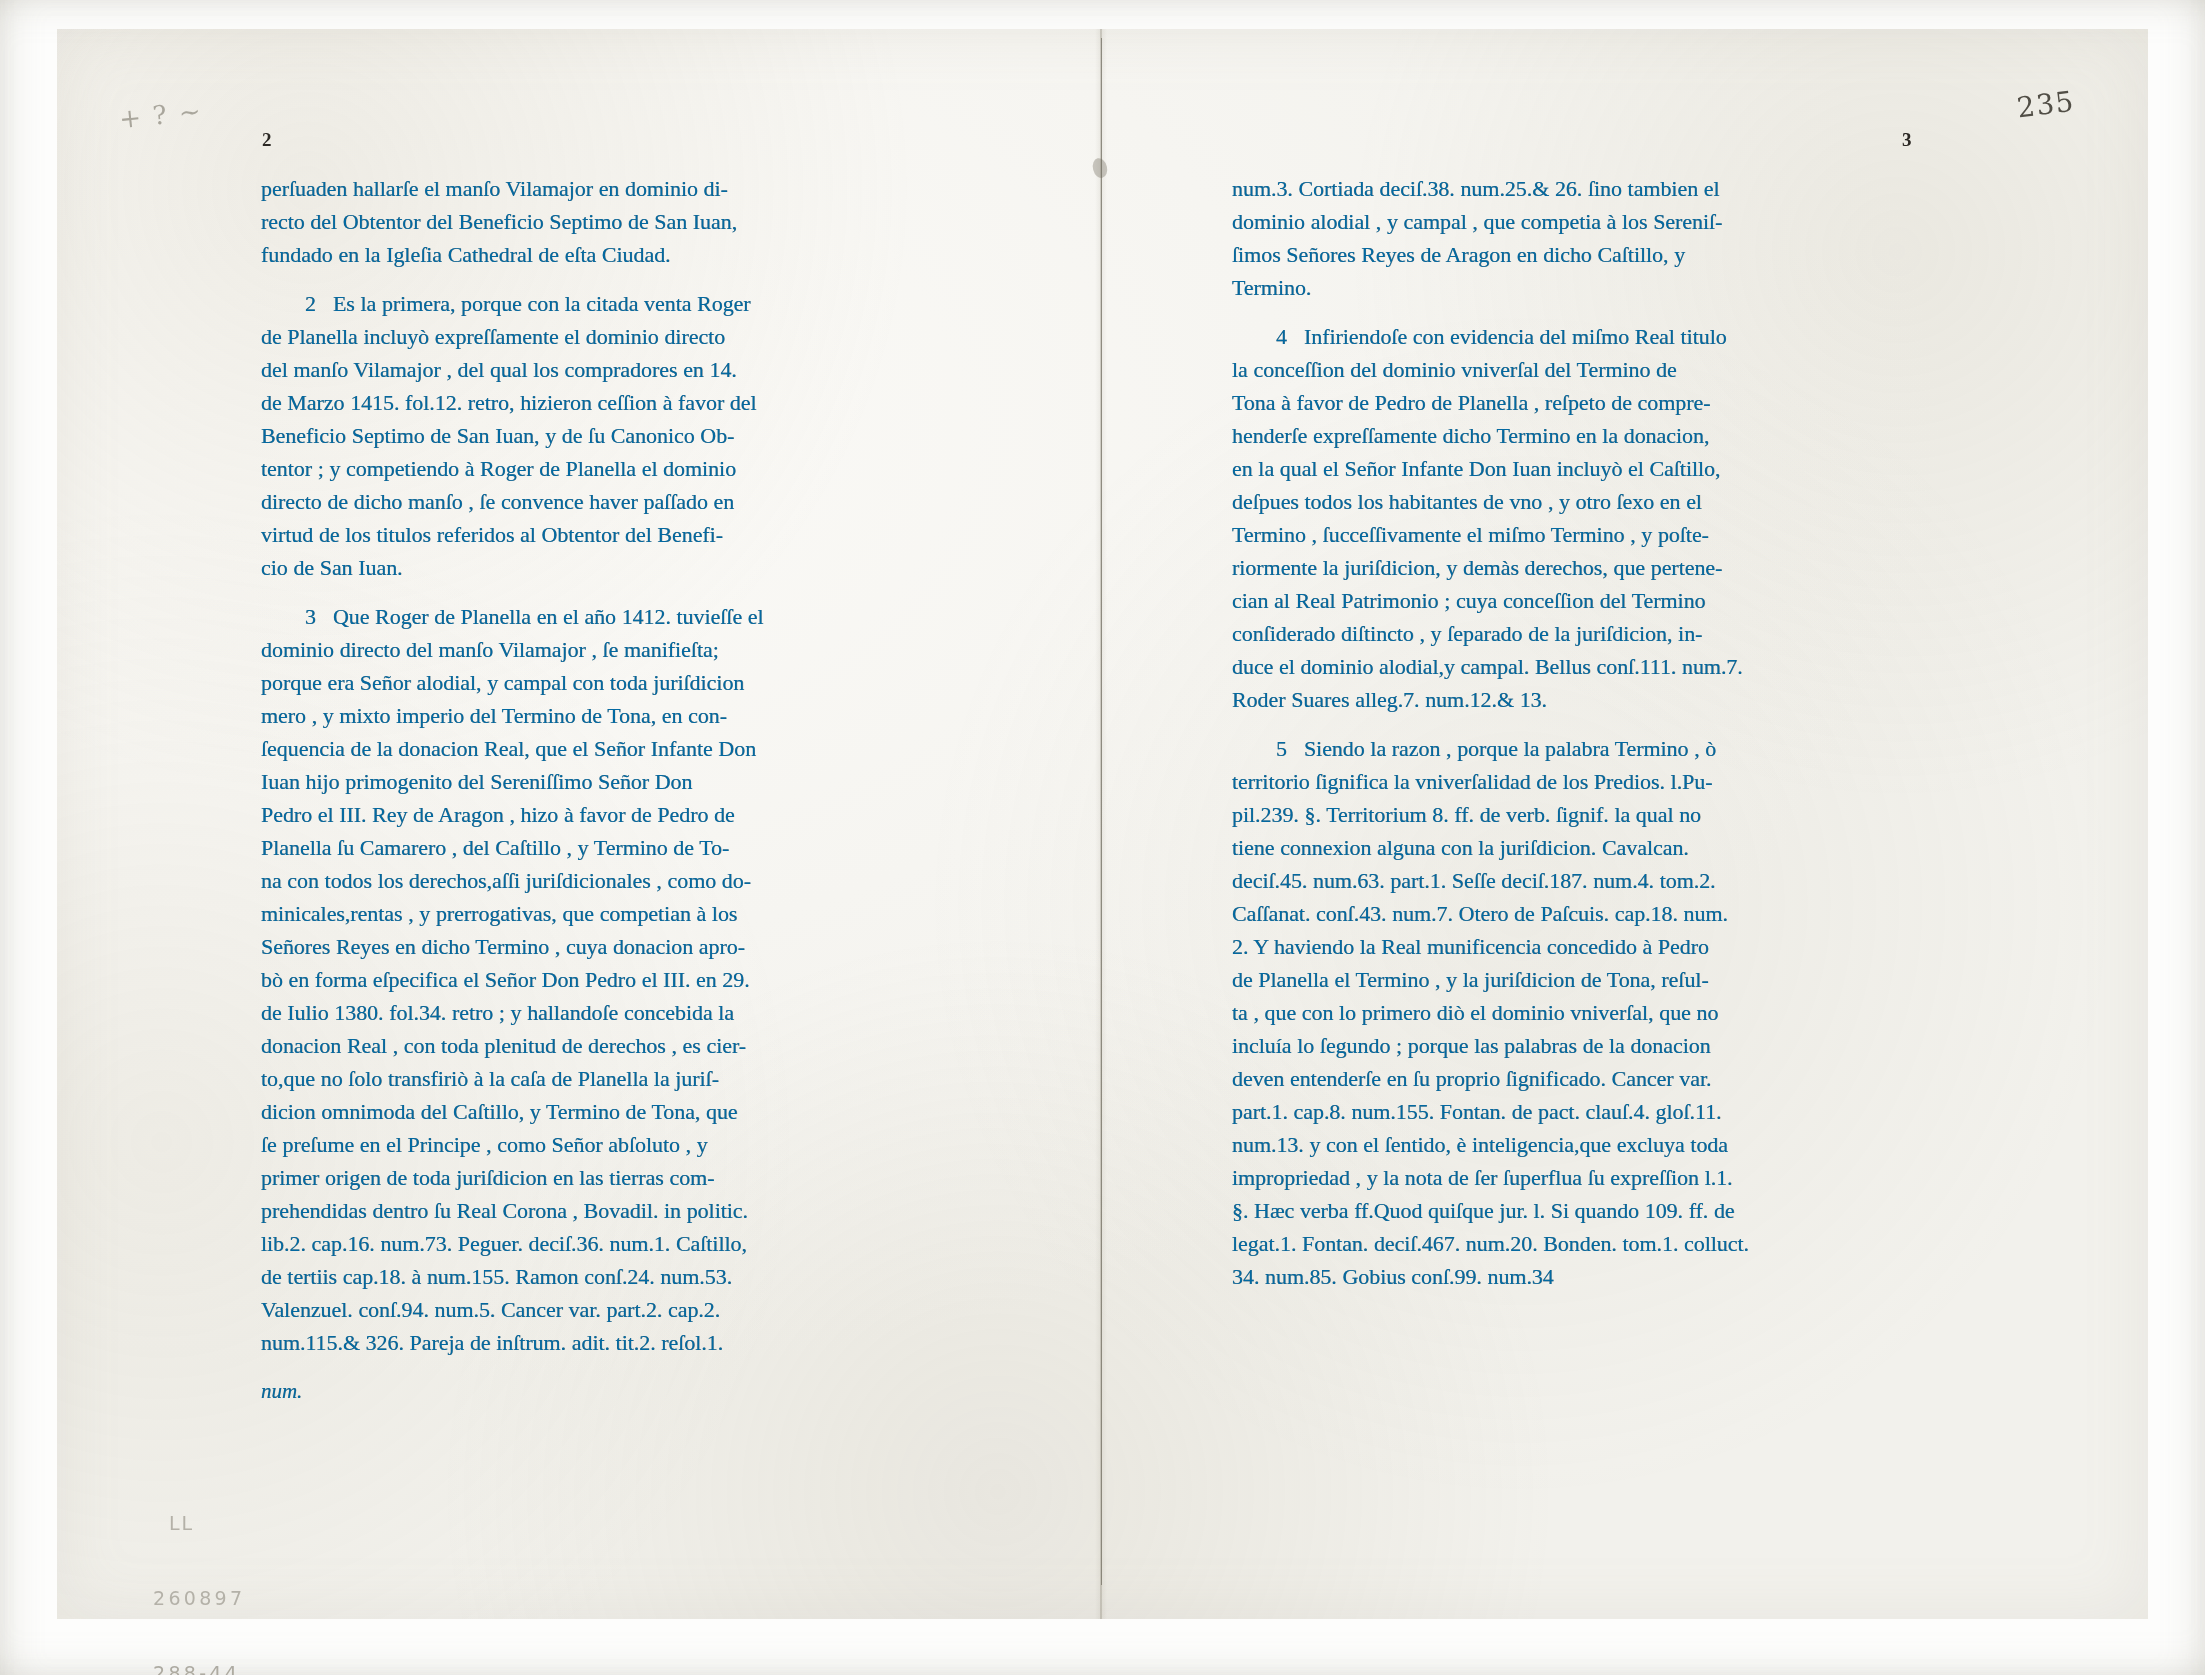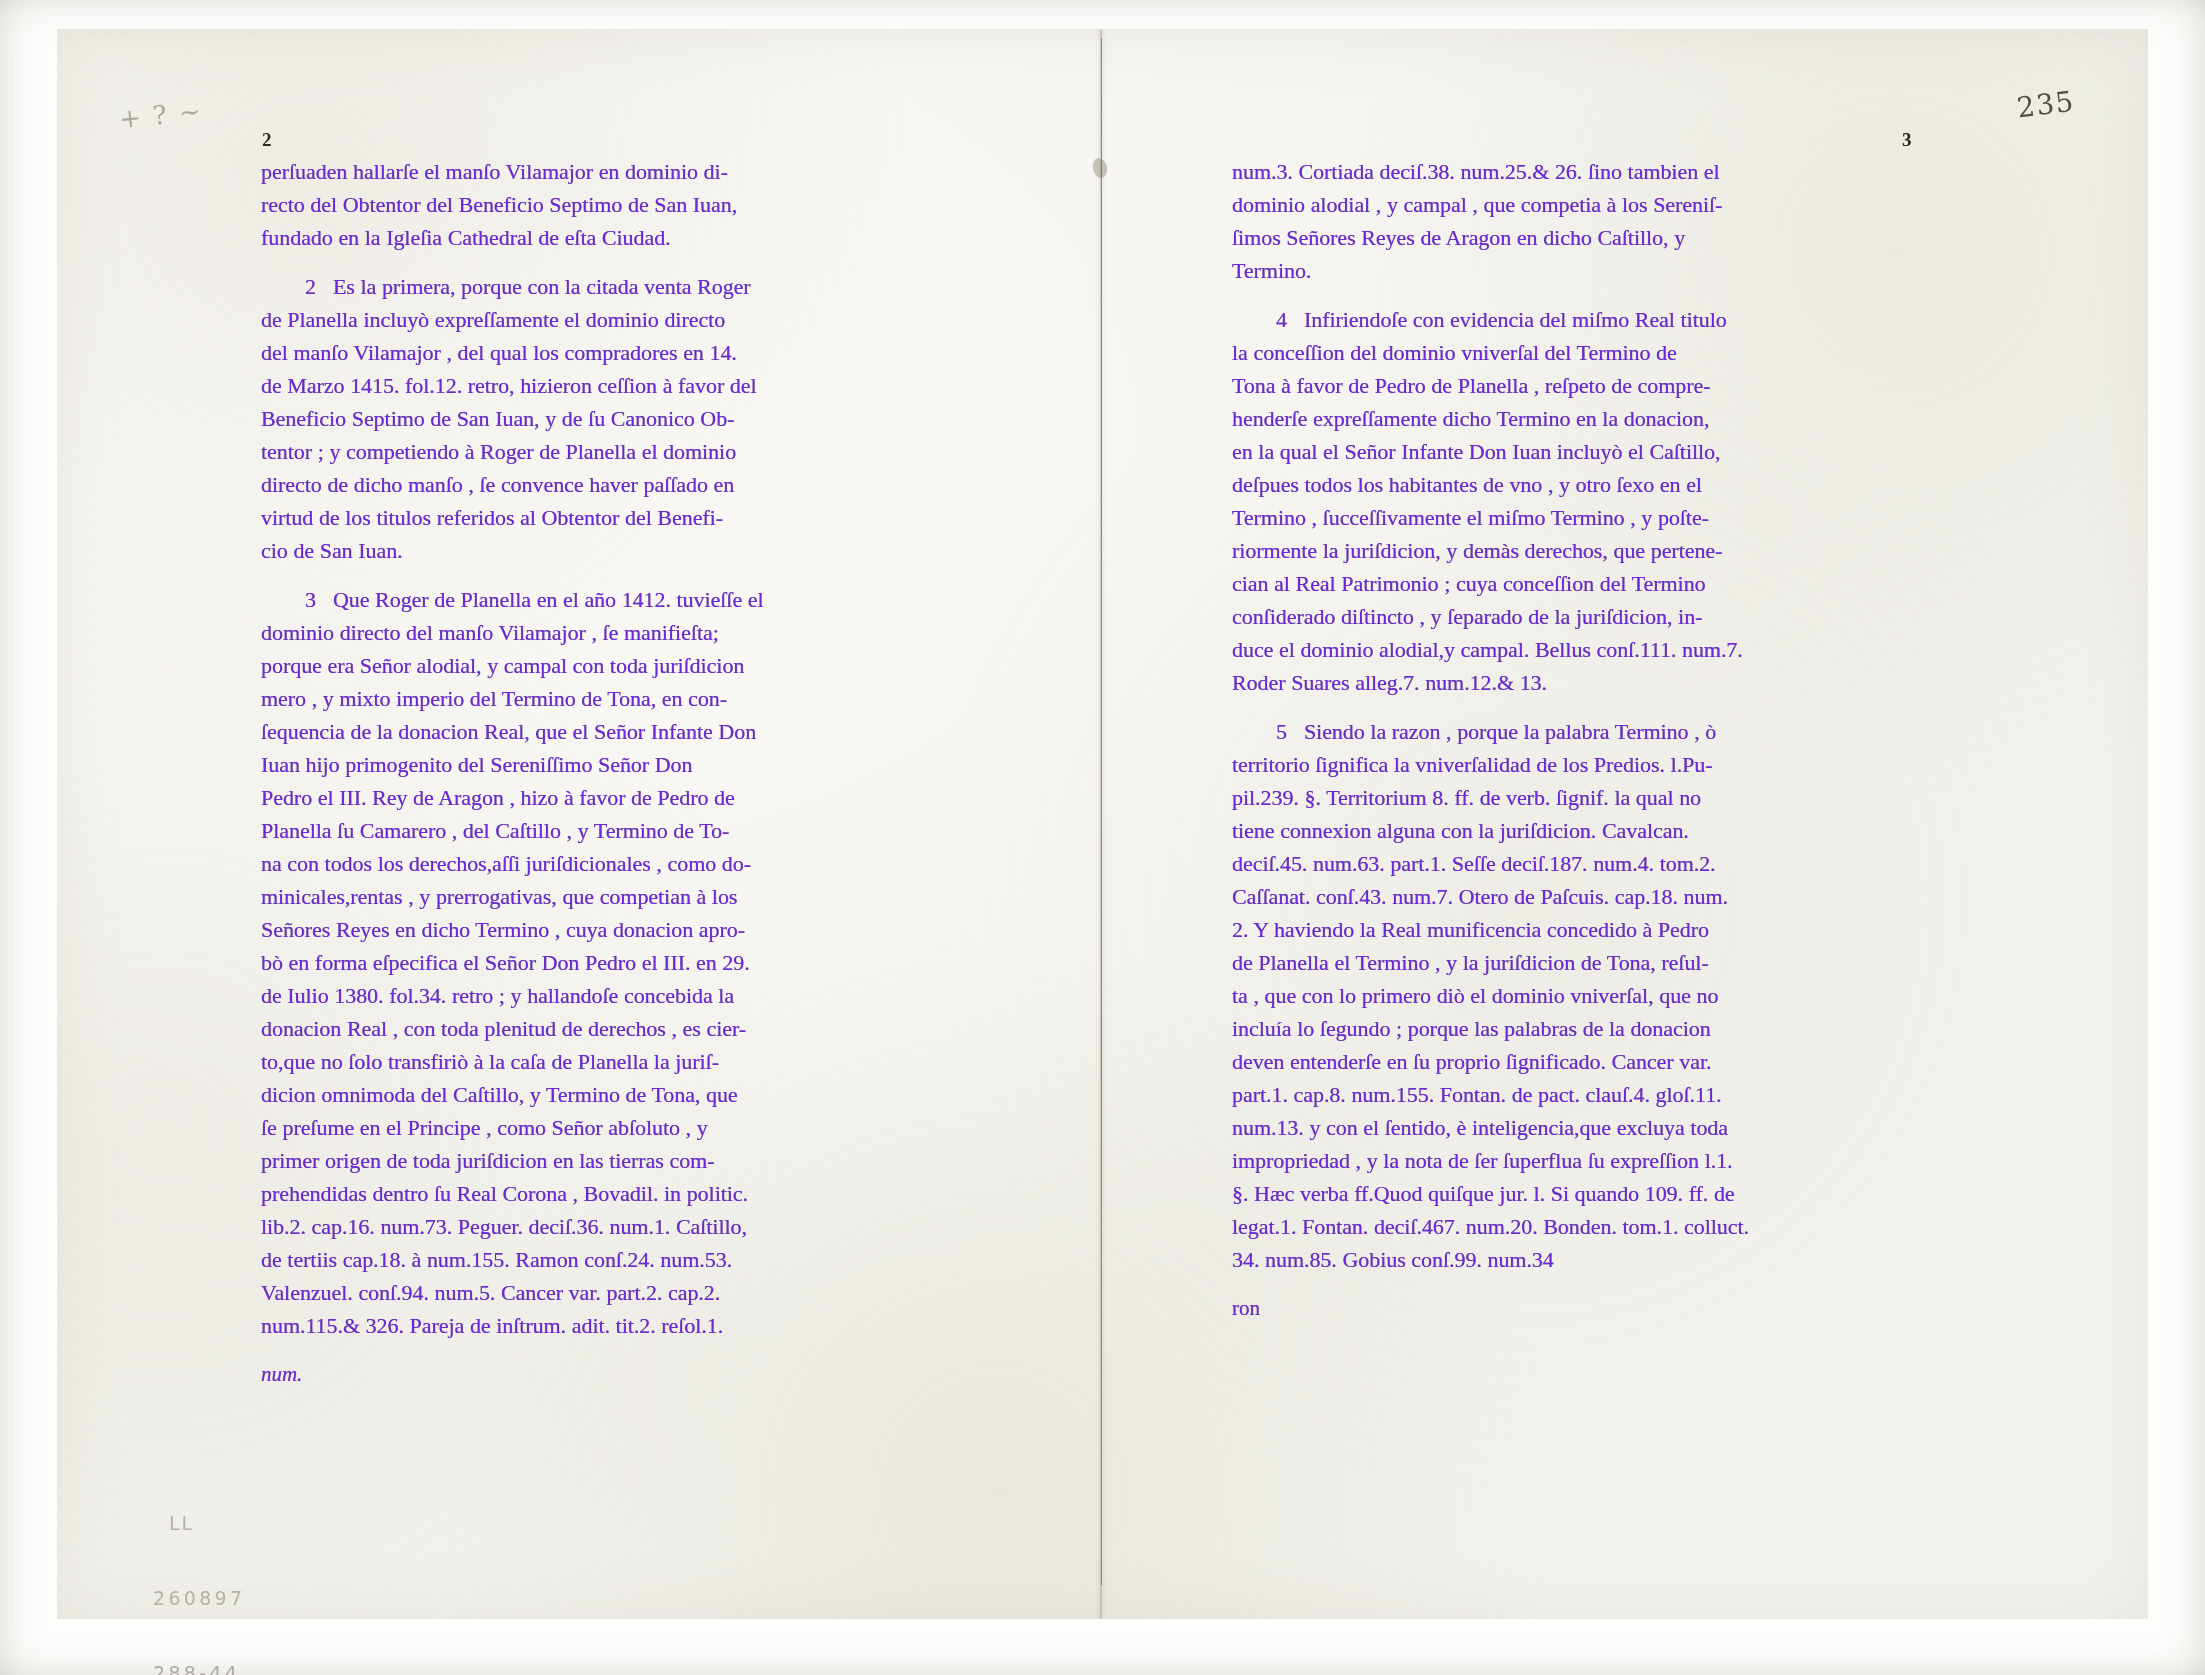--- a/index.html
+++ b/index.html
@@ -100,23 +100,23 @@
     font-weight: 700;
     color: #2b2824;
     letter-spacing: 0.5px;
   }
   #folio-left  { left: 205px; }
   #folio-right { left: 790px; }
 
   
   .column {
     position: absolute;
-    top: 126px;
+    top: 143px;
     width: 721px;
-    color: #6d28d9;
+    color: #0369a1;
     font-size: 22px;
     line-height: 33px;
     text-align: left;
     font-family: "Liberation Serif", "DejaVu Serif", serif;
     -webkit-font-smoothing: none;
   }
   #col-left  { left: 204px; }
   #col-right { left: 120px; }
 
   .para {
@@ -283,21 +283,20 @@
 de Planella el Termino , y la juriſdicion de Tona, reſul-
 ta , que con lo primero diò el dominio vniverſal, que no
 incluía lo ſegundo ; porque las palabras de la donacion
 deven entenderſe en ſu proprio ſignificado. Cancer var.
 part.1. cap.8. num.155. Fontan. de pact. clauſ.4. gloſ.11.
 num.13. y con el ſentido, è inteligencia,que excluya toda
 impropriedad , y la nota de ſer ſuperflua ſu expreſſion l.1.
 §. Hæc verba ff.Quod quiſque jur. l. Si quando 109. ff. de
 legat.1. Fontan. deciſ.467. num.20. Bonden. tom.1. colluct.
 34. num.85. Gobius conſ.99. num.34</p>
-      <p class="para catchword plain">ron</p>
     </div>
   </div>
 
   <div class="handwriting" id="hw-top-left">+ ? ~</div>
 
   <div class="handwriting" id="hw-top-right">235</div>
 
   <div id="shelfmark">
     <div class="sm-top">LL</div>
     <div>260897</div>

